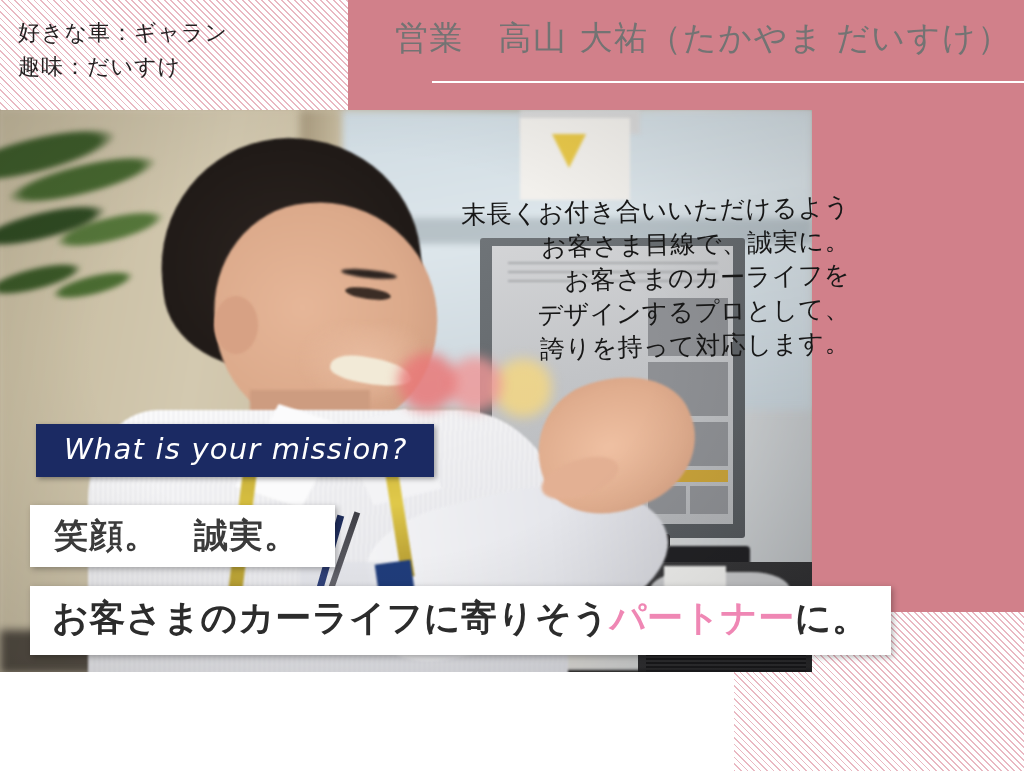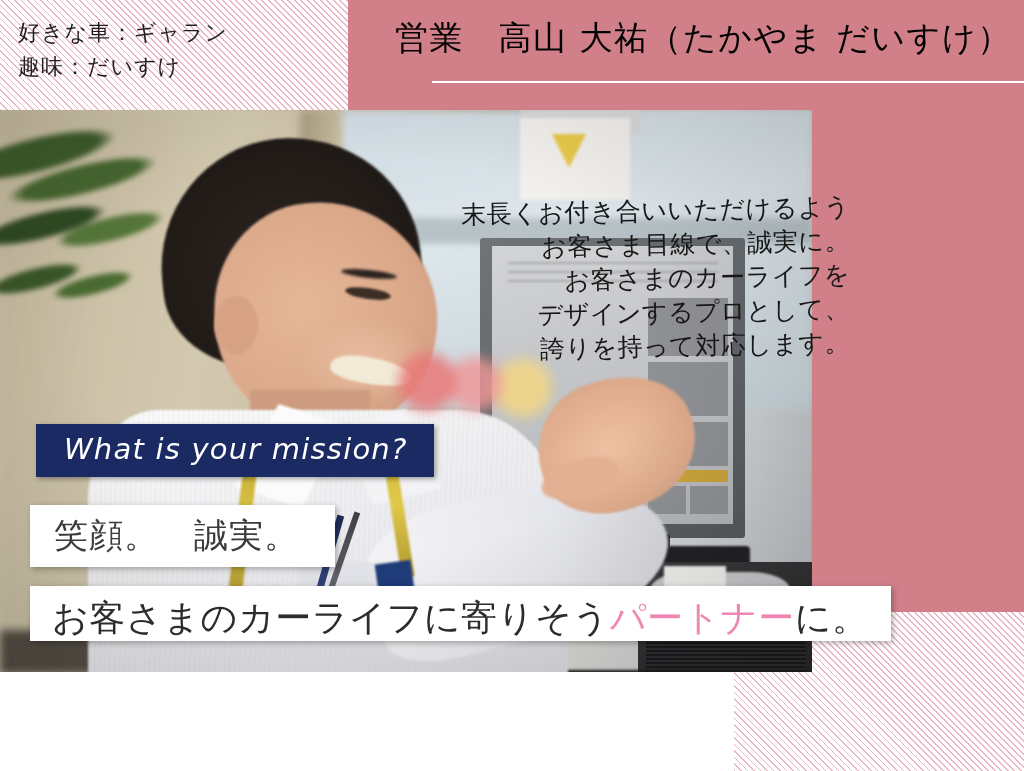--- a/index.html
+++ b/index.html
@@ -54,21 +54,21 @@
     font-size: 22px;
     line-height: 34px;
     letter-spacing: 1px;
     font-weight: 400;
     white-space: nowrap;
   }
   #header-facts .fact-line { display: block; }
   #header-name {
     position: absolute;
     left: 395px; top: 15px;
-    color: #000000;
+    color: #737373;
     font-family: "DejaVu Sans", sans-serif;
     font-size: 33px;
     line-height: 46px;
     letter-spacing: 1.5px;
     white-space: nowrap;
     font-weight: 400;
     text-align: center;
   }
   #header-rule {
     position: absolute;
@@ -410,36 +410,37 @@
     font-style: italic;
     letter-spacing: 1.2px;
     white-space: nowrap;
   }
 
   
   .msg-box {
     position: absolute;
     background: #ffffff;
     box-shadow: 2px 2px 6px rgba(0,0,0,.3);
+    font-weight: bold;
   }
   #msg-box-1 {
     left: 30px; top: 505px;
     padding: 9px 36px 11px 24px;
   }
   #msg-box-1 .msg-text {
     color: #3b3b3b;
     font-family: "DejaVu Sans", sans-serif;
     font-size: 34px;
     line-height: 42px;
     letter-spacing: 1px;
     white-space: nowrap;
   }
   #msg-box-2 {
     left: 30px; top: 586px;
-    padding: 9px 22px 0 22px;
+    padding: 9px 22px 14px 22px;
   }
   #msg-box-2 .msg-text {
     color: #2c2c2c;
     font-family: "DejaVu Sans", sans-serif;
     font-size: 36px;
     line-height: 46px;
     letter-spacing: .5px;
     white-space: nowrap;
   }
   .msg-accent { color: #ef87b4; }

